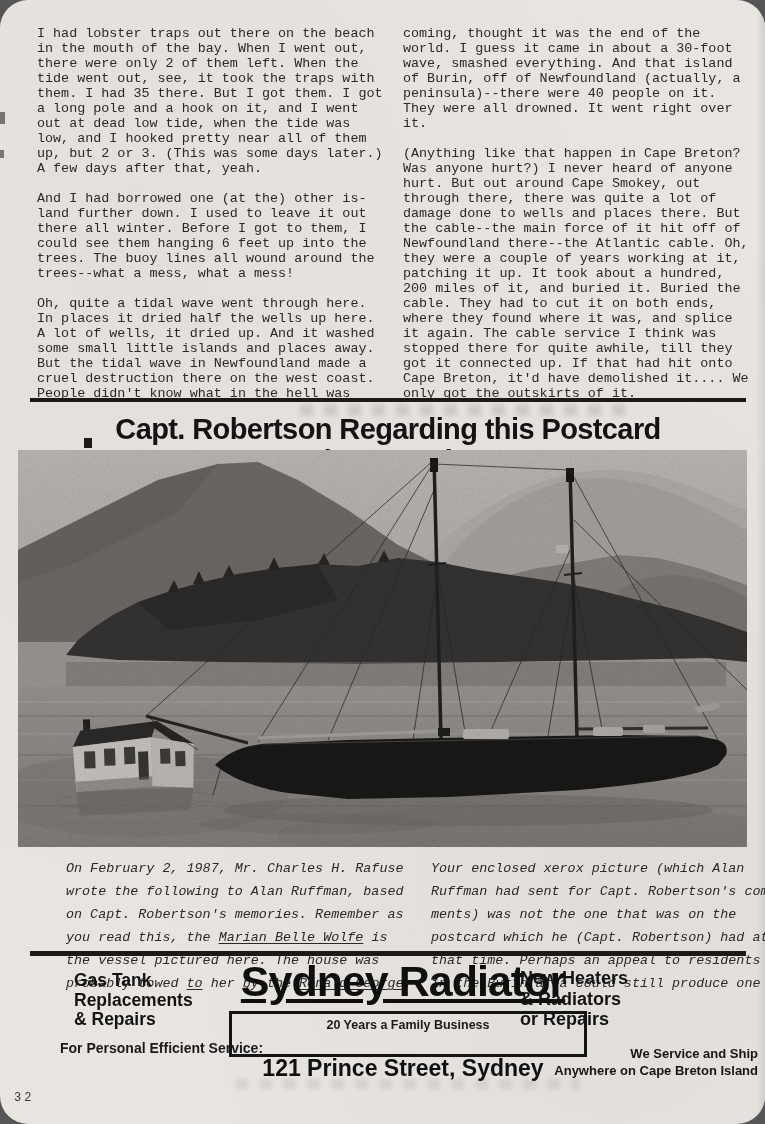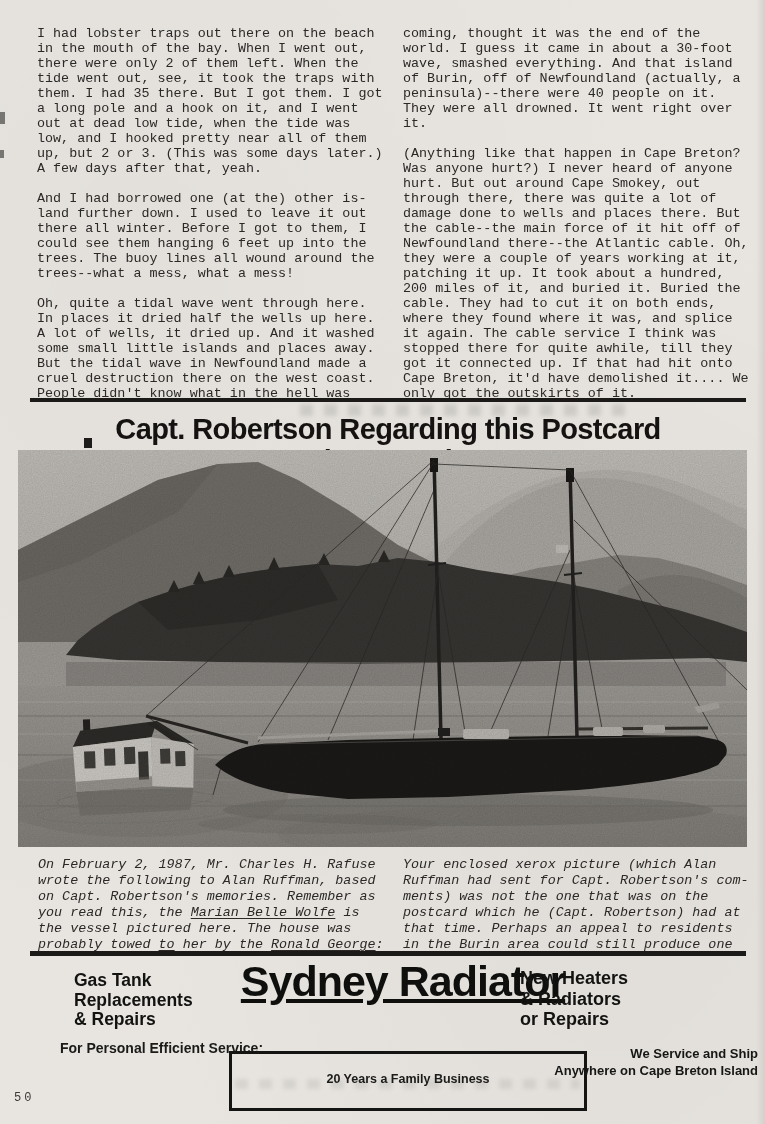--- a/index.html
+++ b/index.html
@@ -1,25 +1,25 @@
 <!DOCTYPE html>
 <html><head>
 <meta charset="utf-8">
 <style>
   html,body{margin:0;padding:0;background:#555;}
   .page{position:relative;width:765px;height:1124px;margin:0 auto;overflow:hidden;
     background:
       radial-gradient(ellipse at 18% 25%, rgba(0,0,0,0.025), transparent 60%),
       radial-gradient(ellipse at 80% 75%, rgba(0,0,0,0.035), transparent 55%),
       #e8e5e0;
-    font-family:"Liberation Mono",monospace;}
+    font-family:"Liberation Mono",monospace;border-radius:28px;}
   .edge-shade{position:absolute;right:0;top:0;width:9px;height:1124px;
     background:linear-gradient(90deg,transparent,#d3d0cb);}
   .mono{font:13.4px/15px "Liberation Mono",monospace;white-space:pre;color:#2b2927;}
-  .ital{font-style:italic;line-height:16px;}
+  .ital{font-style:italic;line-height:23px;margin-left:28px;}
   .col-tl{position:absolute;left:37px;top:26px;}
   .col-tr{position:absolute;left:403px;top:26px;}
   .rule{position:absolute;left:30px;width:716px;background:#1b1a18;}
   .rule-top{top:398px;height:4px;}
   .rule-bottom{top:951px;height:5px;}
   .headline{position:absolute;left:30px;top:414px;width:716px;text-align:center;
     font:bold 29px/1.1 "Liberation Sans",sans-serif;color:#141312;letter-spacing:-0.6px;}
   .photo{position:absolute;left:18px;top:450px;width:729px;height:397px;}
   .cap-l{position:absolute;left:38px;top:857px;}
   .cap-r{position:absolute;left:403px;top:857px;}
@@ -27,22 +27,22 @@
   
   .ad-left-head{position:absolute;left:74px;top:971px;
     font:bold 17.5px/1.12 "Liberation Sans",sans-serif;color:#131312;white-space:pre-line;}
   .ad-service{position:absolute;left:50px;top:1041px;
     font:bold 14px/1.1 "Liberation Sans",sans-serif;color:#1a1a19;margin-left:10px;}
   .ad-phone{position:absolute;left:70px;top:1055px;
     font:bold 27px/1.05 "Liberation Sans",sans-serif;color:#111;}
   .ad-title{position:absolute;left:45px;top:960px;width:716px;text-align:center;
     font:bold 43px/1 "Liberation Sans",sans-serif;color:#0f0f0e;letter-spacing:-1px;text-decoration:underline;}
   .ad-box{position:absolute;left:229px;top:1011px;width:352px;height:38px;
-    border:3px solid #141413;background:transparent;text-align:center;padding-top:16px;
-    font:bold 12.5px/1.45 "Liberation Sans",sans-serif;color:#1b1b1a;margin-top:40px;}
+    border:3px solid #141413;background:transparent;text-align:center;padding-top:2px;
+    font:bold 12.5px/1.45 "Liberation Sans",sans-serif;color:#1b1b1a;}
   .ad-address{position:absolute;left:45px;top:1056px;width:716px;text-align:center;
     font:bold 23px/1.1 "Liberation Sans",sans-serif;color:#101010;}
   .ad-right-head{position:absolute;left:520px;top:968px;width:205px;text-align:left;
     font:bold 18px/1.15 "Liberation Sans",sans-serif;color:#131312;white-space:pre-line;}
   .ad-ship{position:absolute;left:553px;top:1046px;width:205px;text-align:right;
     font:bold 13px/1.3 "Liberation Sans",sans-serif;color:#161615;white-space:pre-line;}
   .page-number{position:absolute;left:14px;top:1092px;
     font:12px/1 "Liberation Mono",monospace;letter-spacing:3px;color:#3c3a38;}
   
   .ghost{position:absolute;filter:blur(2px);opacity:.14;
@@ -257,21 +257,22 @@
 
   <div class="ad-left-head">Gas Tank
 Replacements
 &amp; Repairs</div>
   <div class="ad-service">For Personal Efficient Service:</div>
 
   <div class="ad-title">Sydney Radiator</div>
   <div class="ad-box">
     <div>20 Years a Family Business</div>
   </div>
+  <div class="ad-address">121 Prince Street, Sydney</div>
 
   <div class="ad-right-head">New Heaters
 &amp; Radiators
 or Repairs</div>
   <div class="ad-ship">We Service and Ship
 Anywhere on Cape Breton Island</div>
 
-  <div class="page-number">50</div>
+  <div class="page-number">32</div>
 </div>
 
 </body></html>

